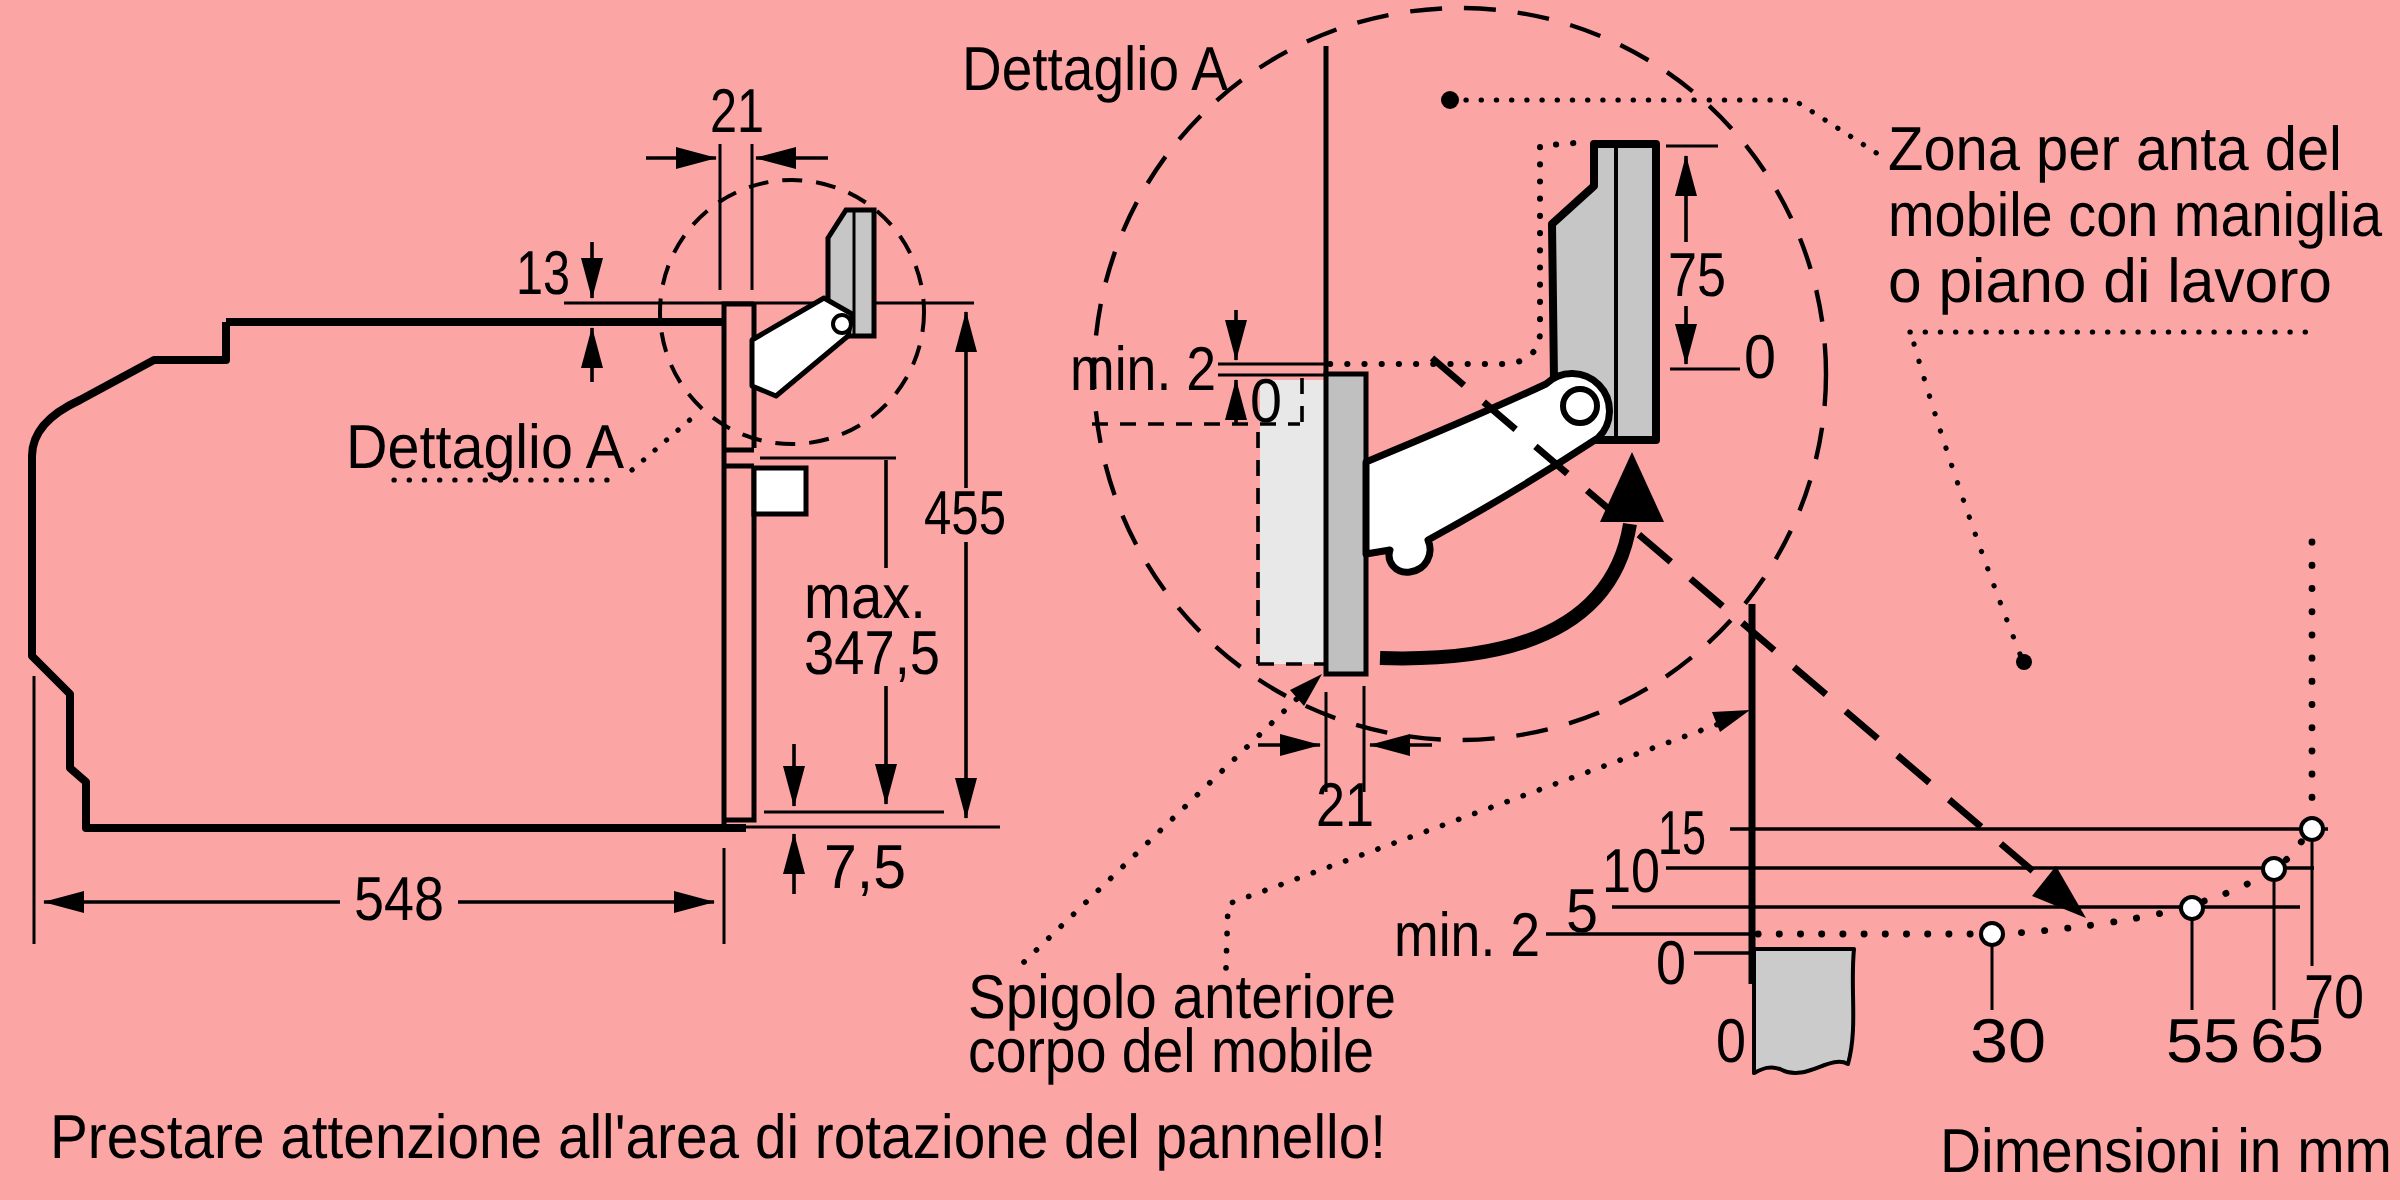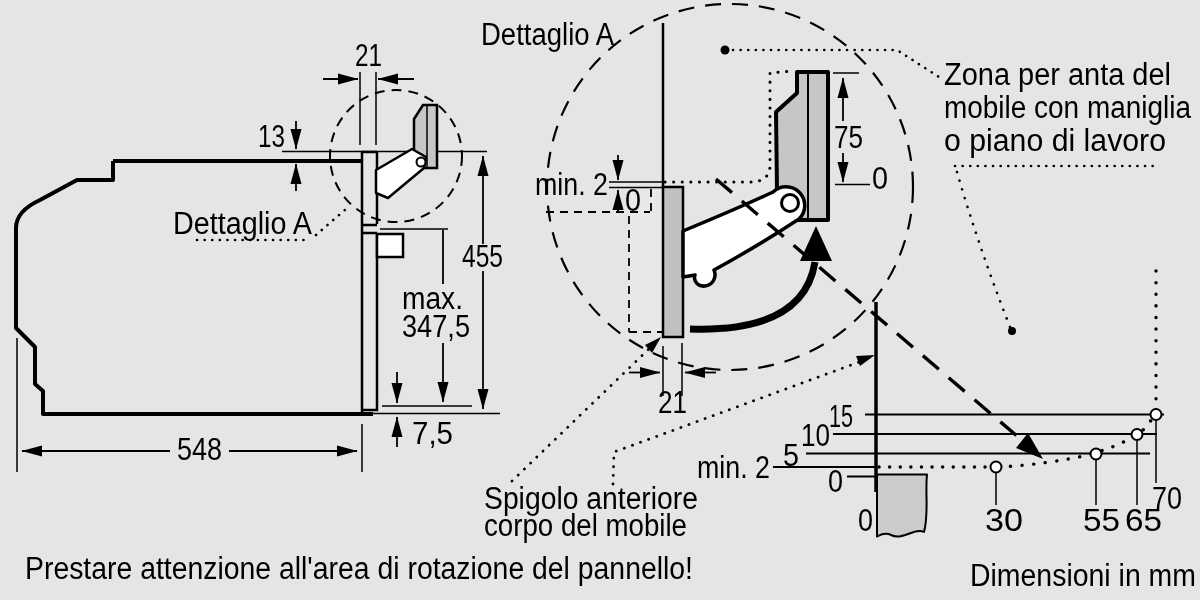--- a/index.html
+++ b/index.html
@@ -1,16 +1,16 @@
 <!DOCTYPE html>
 <html><head>
 <meta charset="utf-8">
 <style>
   html,body{margin:0;padding:0;background:#fff;}
-  .stage{width:1200px;height:600px;position:relative;background:#e5e5e5;overflow:hidden;}
+  .stage{width:1200px;height:600px;position:relative;background:#fca5a5;overflow:hidden;}
   svg{display:block;}
   .t{font-family:"Liberation Sans",sans-serif;font-size:31px;fill:#000;}
   .ln{stroke:#000;fill:none;}
 </style>
 </head>
 <body>
 
 <div class="stage">
 <svg width="1200" height="600" viewBox="0 0 1200 600">
   <defs>

